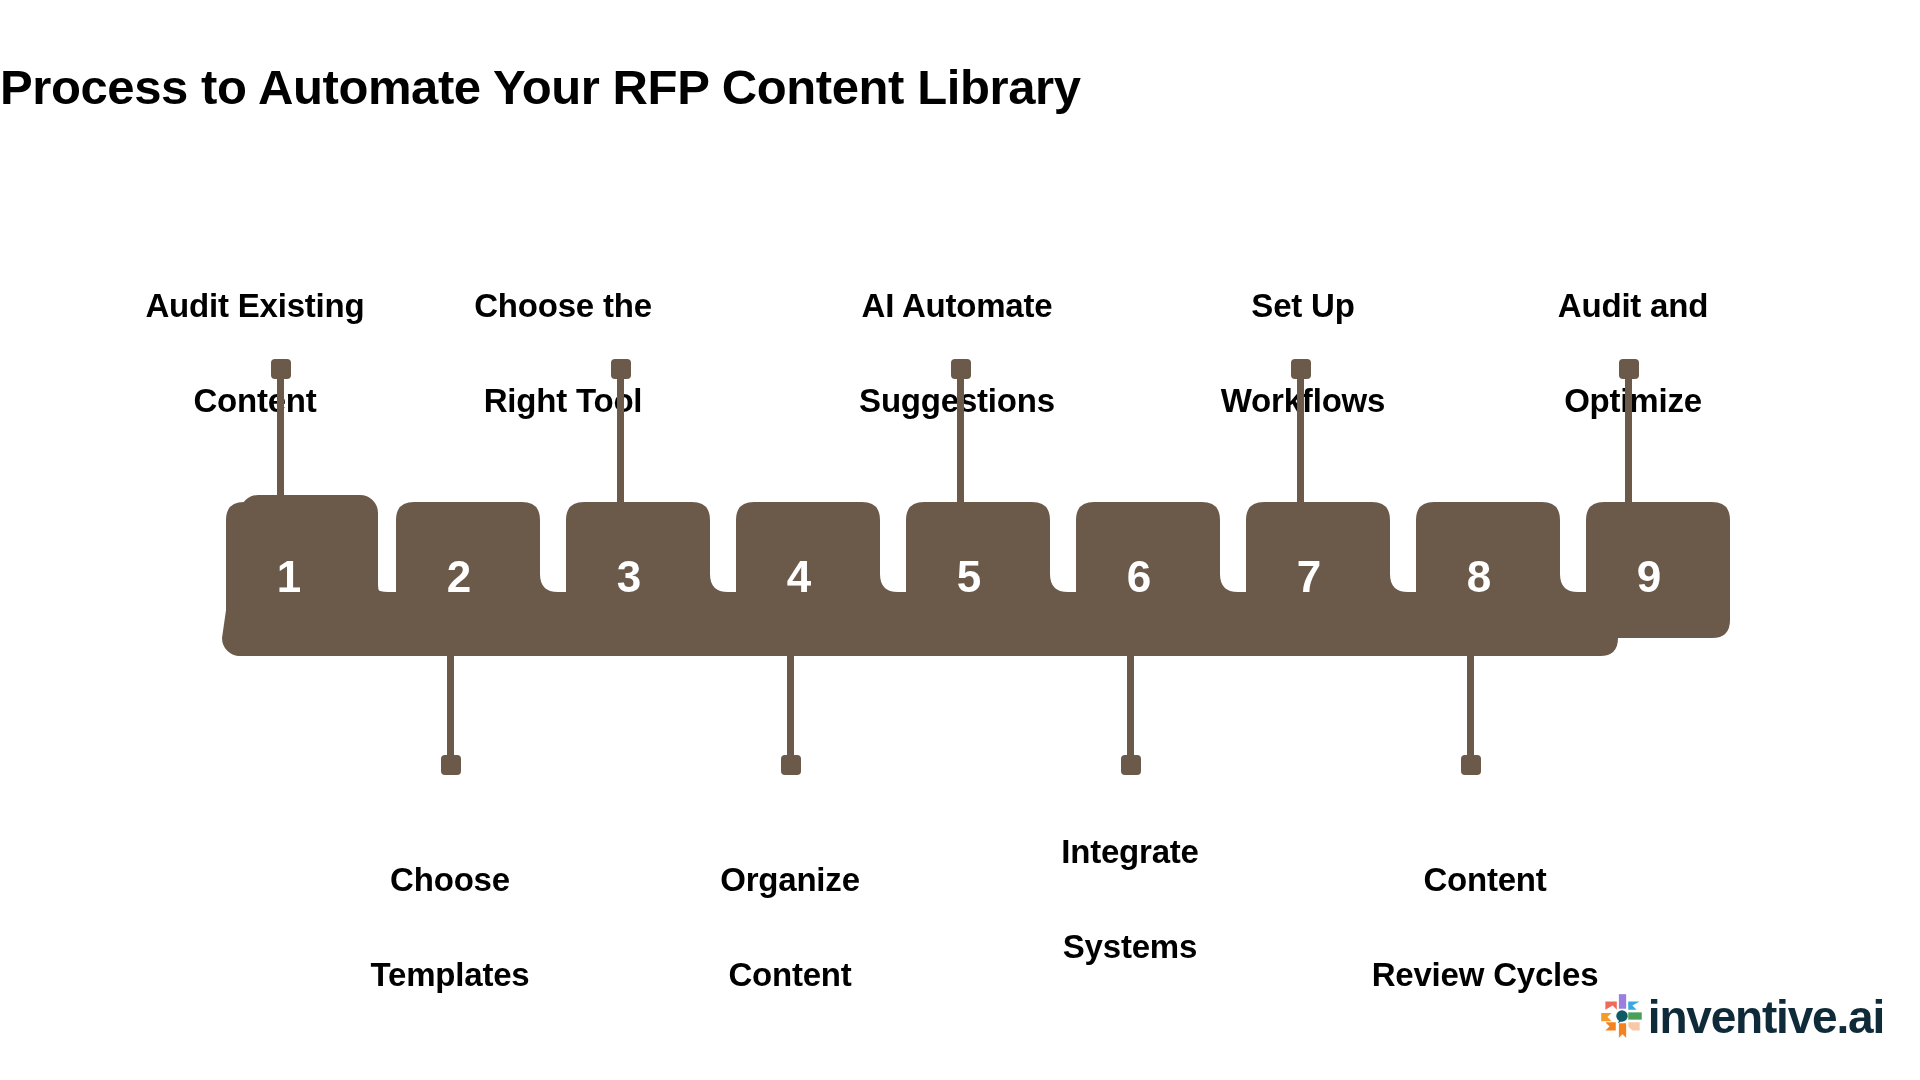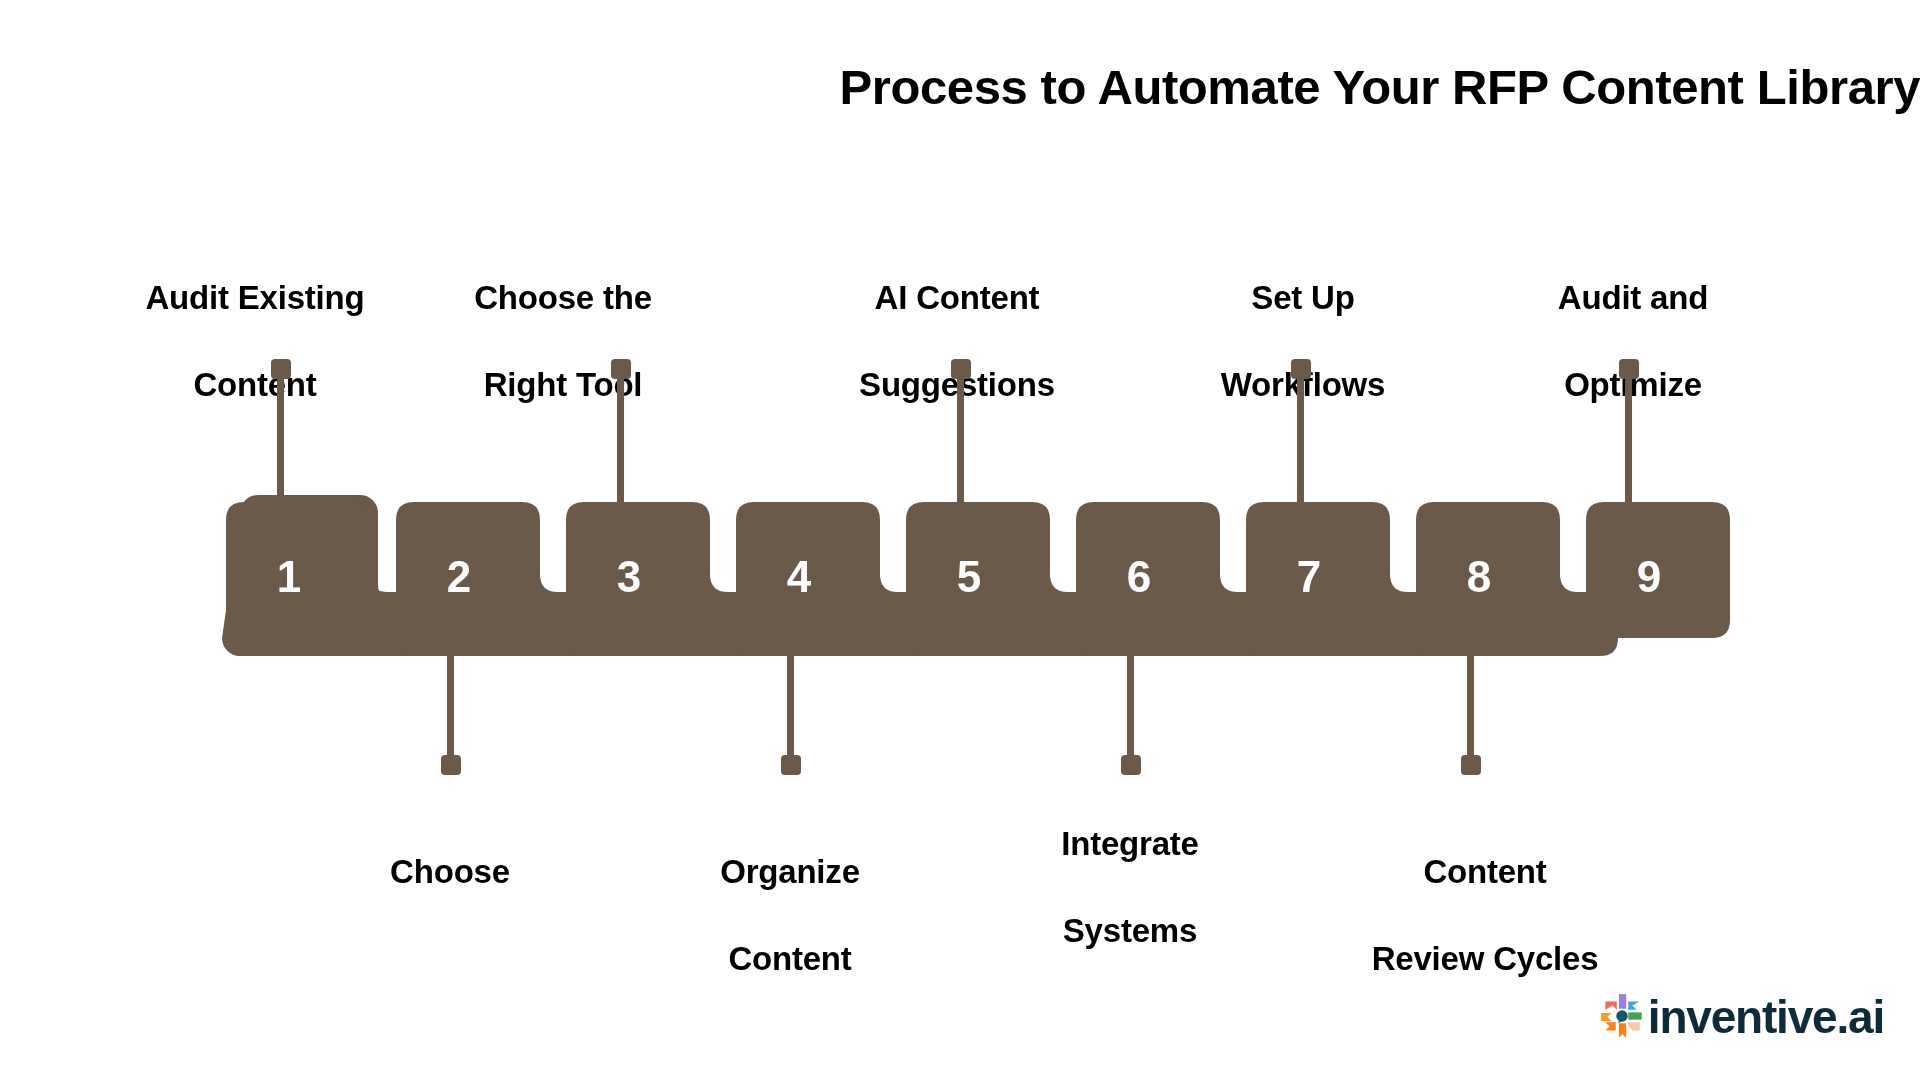--- a/index.html
+++ b/index.html
@@ -22,41 +22,41 @@
     width: 1920px;
     height: 1080px;
   }
 
   
   .title {
     position: absolute;
     top: 58px;
     left: 0;
     width: 1920px;
-    text-align: right;
+    text-align: left;
     font-size: 49px;
     font-weight: 700;
     letter-spacing: -0.4px;
     color: #000000;
     line-height: 1.2;
   }
 
   
   .label {
     position: absolute;
     text-align: center;
     font-size: 33px;
     font-weight: 700;
     line-height: 1.32;
     color: #000000;
     letter-spacing: -0.2px;
     white-space: pre-line;
   }
   .label.top  { bottom: auto; }
-  .label-line { display: block; }
+  .label-line { display: block; margin-top: 8px; }
 
   
   .chain-svg {
     position: absolute;
     left: 0;
     top: 0;
     width: 1920px;
     height: 1080px;
     overflow: visible;
   }
@@ -105,34 +105,35 @@
 
   <div class="label top" style="left:90px;  top:232px;  width:330px;">
     <span class="label-line">Audit Existing</span>
     <span class="label-line">Content</span>
   </div>
   <div class="label top" style="left:418px; top:232px;  width:290px;text-align:center;">
     <span class="label-line">Choose the</span>
     <span class="label-line">Right Tool</span>
   </div>
   <div class="label top" style="left:812px; top:232px;  width:290px;">
-    <span class="label-line">AI Content</span>
+    <span class="label-line">AI Automate</span>
     <span class="label-line">Suggestions</span>
   </div>
   <div class="label top" style="left:1158px; top:232px; width:290px;">
     <span class="label-line">Set Up</span>
     <span class="label-line">Workflows</span>
   </div>
   <div class="label top" style="left:1488px; top:232px; width:290px;">
     <span class="label-line">Audit and</span>
     <span class="label-line">Optimize</span>
   </div>
 
   <div class="label bottom" style="left:305px;  top:806px; width:290px;">
     <span class="label-line">Choose</span>
+    <span class="label-line">Templates</span>
   </div>
   <div class="label bottom" style="left:645px;  top:806px; width:290px;">
     <span class="label-line">Organize</span>
     <span class="label-line">Content</span>
   </div>
   <div class="label bottom" style="left:985px;  top:778px; width:290px;">
     <span class="label-line">Integrate</span>
     <span class="label-line">Systems</span>
   </div>
   <div class="label bottom" style="left:1320px; top:806px; width:330px;">

